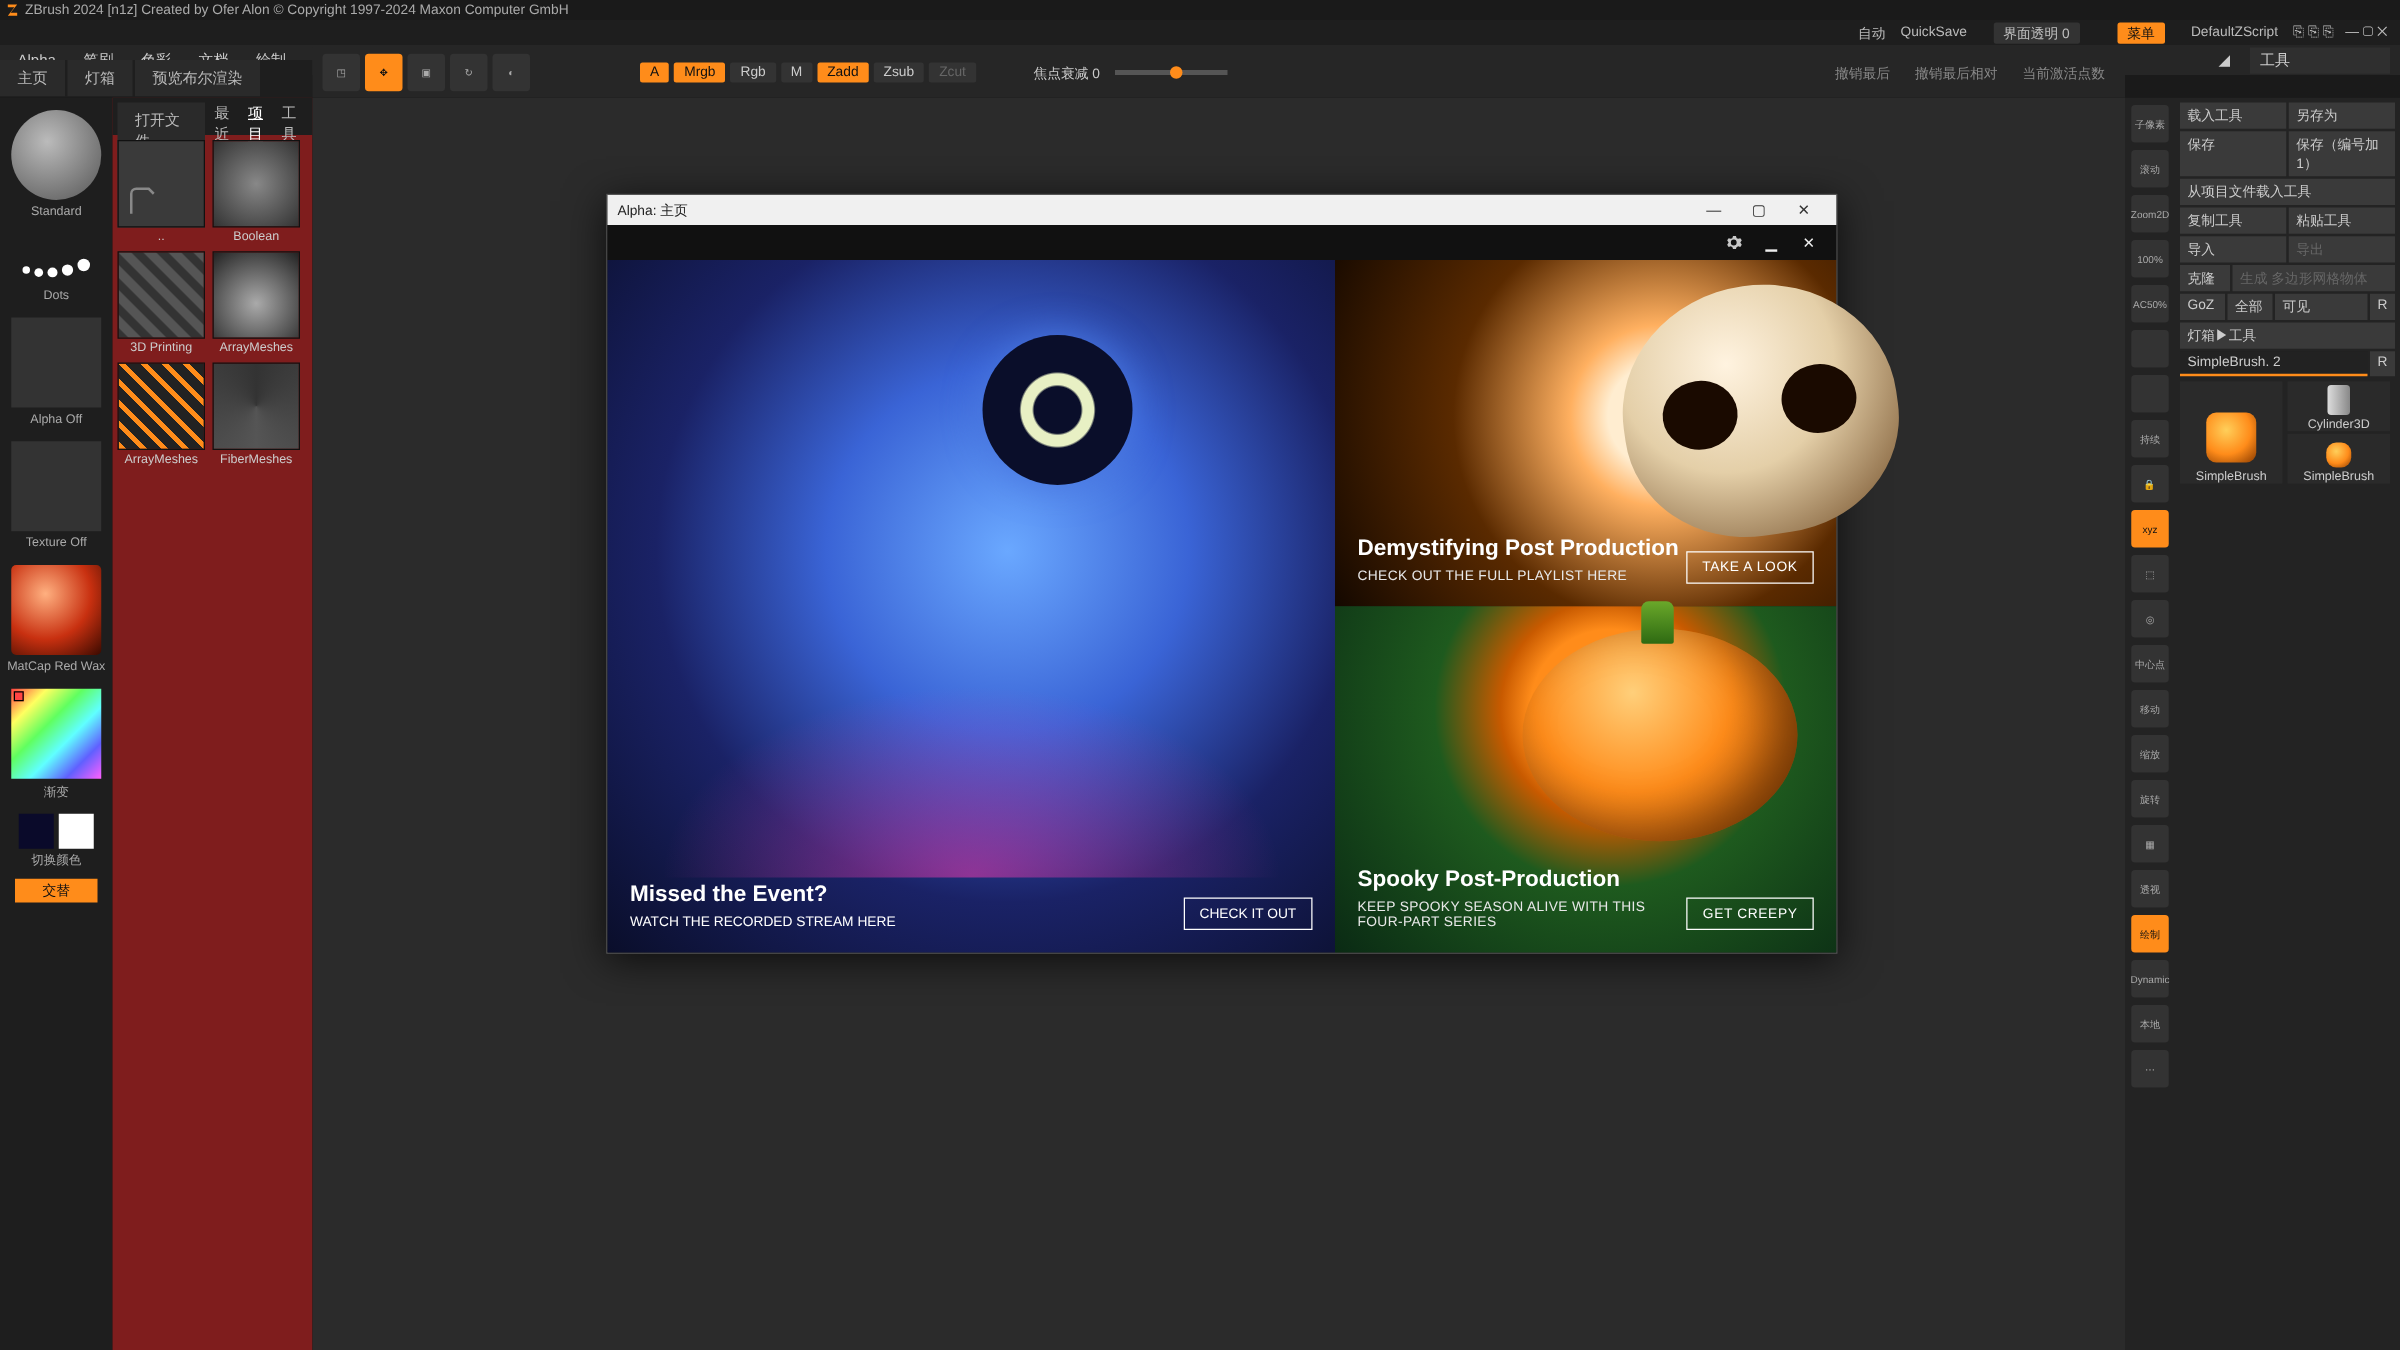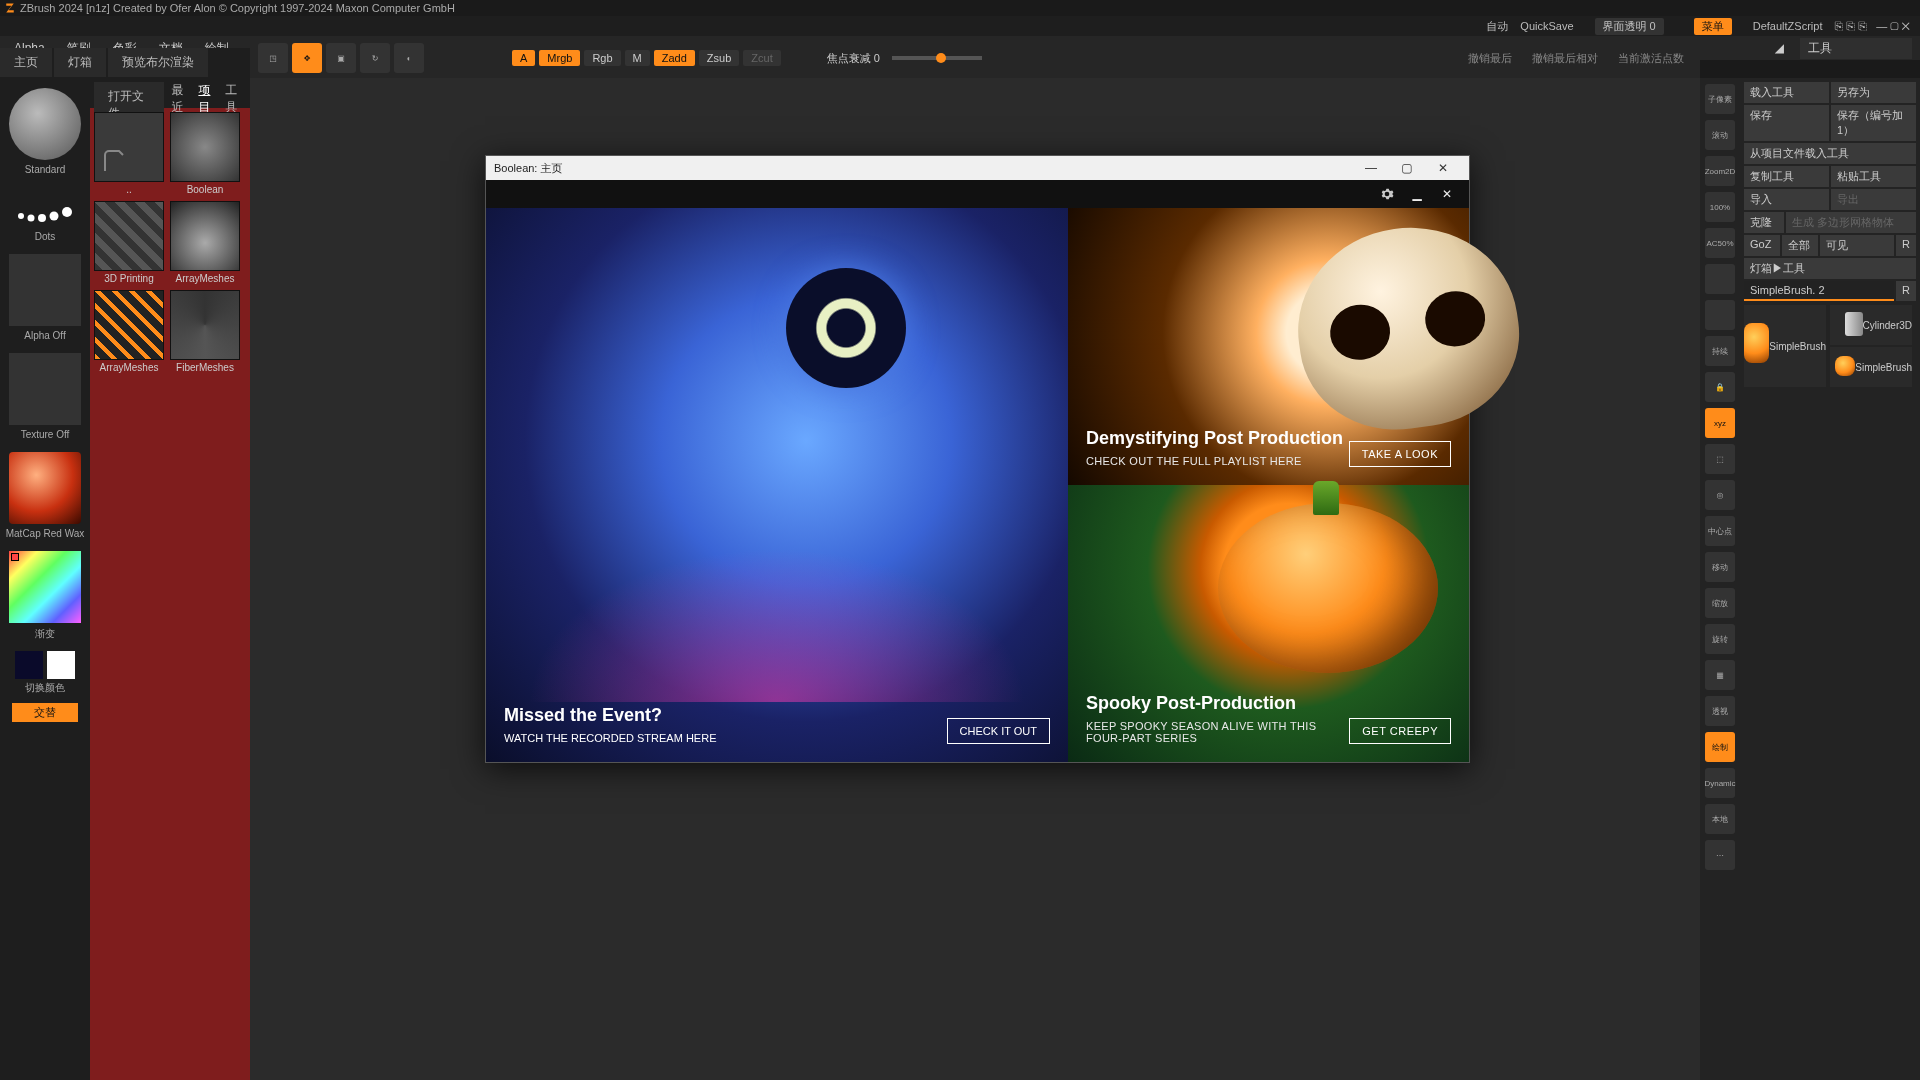--- a/index.html
+++ b/index.html
@@ -32,21 +32,21 @@
 .center{flex:1;background:#2b2b2b;position:relative}
 .topctrl{height:40px;display:flex;align-items:center;gap:4px;padding:0 8px;background:#262626}
 .mode{padding:2px 8px;font-size:11px;background:#333;color:#ccc;border-radius:2px}
 .mode.on{background:#ff8c1a;color:#111}
 .slimcol{width:40px;background:#232323;display:flex;flex-direction:column;align-items:center;padding-top:6px;gap:6px}
 .slimbtn{width:30px;height:30px;background:#333;border-radius:3px;display:flex;flex-direction:column;align-items:center;justify-content:center;font-size:8px;color:#aaa}
 .slimbtn.on{background:#ff8c1a;color:#111}
 .rightcol{width:180px;background:#232323;padding:4px;display:flex;flex-direction:column;gap:2px}
 .rbtn{background:#3a3a3a;padding:3px 6px;font-size:11px;color:#ccc;flex:1}
 .rrow{display:flex;gap:2px}
-.toolthumb{width:82px;height:82px;background:#2a2a2a;display:flex;align-items:center;justify-content:flex-end;font-size:10px;color:#ccc}
+.toolthumb{width:82px;height:82px;background:#2a2a2a;display:flex;flex-direction:column;align-items:center;justify-content:flex-end;font-size:10px;color:#ccc}
 .toolthumb .s{width:40px;height:40px;border-radius:8px;background:radial-gradient(circle at 40% 35%,#ffcf5a,#ff8c1a 55%,#8a3b00);margin-bottom:6px}
 
 .modal{position:absolute;left:235px;top:77px;width:985px;height:608px;background:#171717;border:1px solid #555;box-shadow:0 6px 30px rgba(0,0,0,.7);display:flex;flex-direction:column}
 .mtitle{height:24px;background:#f0f0f0;color:#222;display:flex;align-items:center;padding:0 8px;font-size:11px}
 .mtitle .sp{flex:1}
 .mtitle .wb{width:36px;text-align:center;color:#333;font-size:12px}
 .mtop{height:28px;background:#111;display:flex;justify-content:flex-end;align-items:center;gap:14px;padding:0 14px;color:#eee}
 .mgb{width:16px;height:16px;display:flex;align-items:center;justify-content:center}
 .mbody{flex:1;display:flex}
 .mleft{width:582px;position:relative;background:radial-gradient(circle at 55% 42%,#6aa8ff 0%,#3a64d6 32%,#1a2266 62%,#0a0e2a 100%);overflow:hidden}
@@ -223,21 +223,21 @@
           <div style="position:absolute;left:44px;top:-3px;width:10px;height:10px;border-radius:5px;background:#ff8c1a"></div>
         </div>
       <div style="flex:1"></div>
       <span class="mode" style="background:transparent;color:#888">撤销最后</span>
       <span class="mode" style="background:transparent;color:#888">撤销最后相对</span>
       <span class="mode" style="background:transparent;color:#888">当前激活点数</span>
     </div>
 
     <div class="modal">
       <div class="mtitle">
-        <span>Boolean:  主页</span>
+        <span>Alpha:  主页</span>
         <div class="sp"></div>
         <div class="wb">—</div>
         <div class="wb">▢</div>
         <div class="wb">✕</div>
       </div>
       <div class="mtop">
         <div class="mgb">
             <svg class="iconsvg" viewBox="0 0 24 24" fill="#ddd">
               <path d="M12 8a4 4 0 100 8 4 4 0 000-8zm9 4l2 3-2 3-3-1a8 8 0 01-2 1l-1 3h-4l-1-3a8 8 0 01-2-1l-3 1-2-3 2-3-2-3 2-3 3 1a8 8 0 012-1l1-3h4l1 3a8 8 0 012 1l3-1 2 3-2 3z" opacity=".9"></path>
             </svg>

